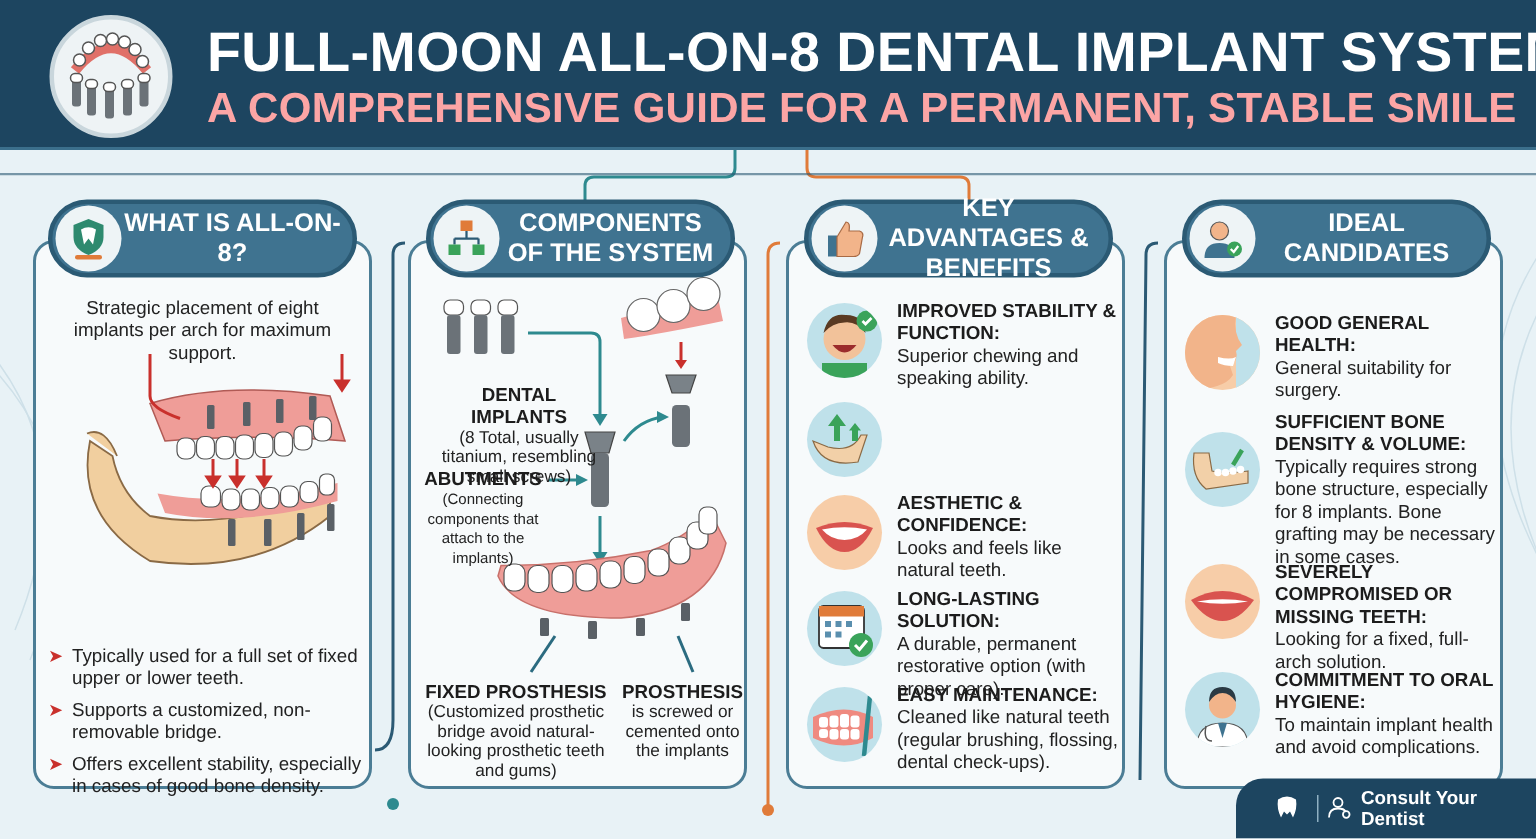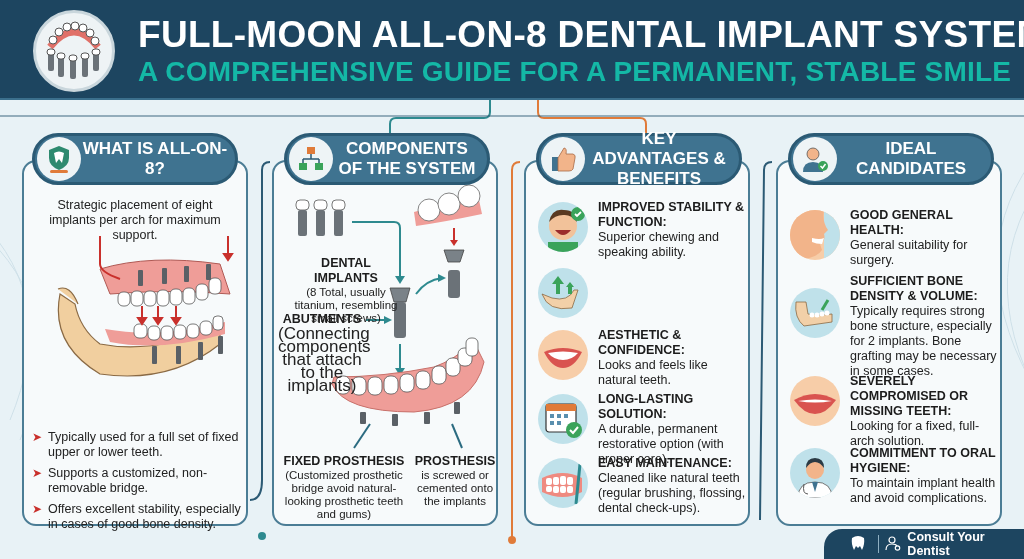--- a/index.html
+++ b/index.html
@@ -23,21 +23,21 @@
     position: absolute; left: 33px; top: 10px; width: 82px; height: 82px;
     border-radius: 50%; background: #eef3f5; border: 3px solid #c9d6dc;
   }
   .title-1 {
     position: absolute; left: 138px; top: 14px;
     font-size: 37px; font-weight: bold; color: #ffffff; letter-spacing: 0.3px;
     white-space: nowrap;
   }
   .title-2 {
     position: absolute; left: 138px; top: 56px;
-    font-size: 28px; font-weight: bold; color: #14b8a6; letter-spacing: 0.2px;
+    font-size: 28px; font-weight: bold; color: #fca5a5; letter-spacing: 0.2px;
     white-space: nowrap;
   }
   
   .panel {
     position: absolute; top: 160px; width: 226px; height: 366px;
     background: #f7fafb; border: 2px solid #4b7d95; border-radius: 14px;
     z-index: 2;
   }
   .pill {
     position: absolute; top: 133px; height: 52px; width: 206px;
@@ -74,21 +74,21 @@
   #p4 { left: 776px; }
   .item {
     position: absolute; left: 12px; width: 210px; display: flex;
   }
   .item .avatar {
     width: 50px; height: 50px; flex: 0 0 50px; border-radius: 50%;
     margin-right: 10px; margin-top: 2px; overflow: hidden;
   }
   .item .txt { flex: 1; }
   .footer-bar {
-    position: absolute; right: 0; bottom: 0; width: 200px; height: 30px;
+    position: absolute; right: 0; bottom: 0; width: 200px; height: 40px;
     background: #1d4560; border-top-left-radius: 18px; z-index: 3;
     display: flex; align-items: center; color: #fff; font-weight: bold; font-size: 12.5px;
   }
   .footer-bar .tooth { width: 30px; text-align: center; margin-left: 20px; }
   .footer-bar .sep { width: 1px; height: 18px; background: #8fb0c2; margin: 0 6px; }
 </style>
 </head>
 <body>
 
 <svg class="bg-lines" width="1024" height="559" viewBox="0 0 1024 559">
@@ -294,21 +294,21 @@
     </g>
     <line x1="80" y1="286" x2="96" y2="262" stroke="#2b6b80" stroke-width="2"></line>
     <line x1="188" y1="286" x2="178" y2="262" stroke="#2b6b80" stroke-width="2"></line>
   </svg>
   <div class="lbl center" style="left:6px; top:94px; width:108px;margin-left:12px;">
     <div class="bold-label">DENTAL IMPLANTS</div>
     <div class="body-text" style="font-size:11.5px; line-height:13px;">(8 Total, usually titanium, resembling small screws)</div>
   </div>
   <div class="lbl center" style="left:4px; top:150px; width:88px;">
     <div class="bold-label">ABUTMENTS</div>
-    <div class="body-text" style="font-size:17px; line-height:13px;">(Connecting components that attach to the implants)</div>
+    <div class="body-text" style="font-size:10px; line-height:13px;">(Connecting components that attach to the implants)</div>
   </div>
   <div class="lbl center" style="left:4px; top:292px; width:132px;">
     <div class="bold-label">FIXED PROSTHESIS</div>
     <div class="body-text" style="font-size:11.5px; line-height:13px;">(Customized prosthetic bridge avoid natural-looking prosthetic teeth and gums)</div>
   </div>
   <div class="lbl center" style="left:140px; top:292px; width:82px;">
     <div class="bold-label">PROSTHESIS</div>
     <div class="body-text" style="font-size:11.5px; line-height:13px;">is screwed or cemented onto the implants</div>
   </div>
 </div>
@@ -440,21 +440,21 @@
             <circle cx="22" cy="27" r="2.5"></circle>
             <circle cx="27" cy="27" r="2.5"></circle>
             <circle cx="32" cy="26" r="2.5"></circle>
             <circle cx="37" cy="25" r="2.5"></circle>
           </g>
         <line x1="38" y1="12" x2="32" y2="22" stroke="#3aa35a" stroke-width="3"></line>
       </svg>
     </div>
     <div class="txt">
       <div class="bold-label">SUFFICIENT BONE DENSITY &amp; VOLUME:</div>
-      <div class="body-text">Typically requires strong bone structure, especially for 2 implants. Bone grafting may be necessary in some cases.</div>
+      <div class="body-text">Typically requires strong bone structure, especially for 8 implants. Bone grafting may be necessary in some cases.</div>
     </div>
   </div>
   <div class="item" style="top:212px;">
     <div class="avatar" style="background:#f7cda8;">
       <svg width="50" height="50" viewBox="0 0 50 50">
         <path d="M4 24 Q25 12 46 24 Q36 38 25 38 Q14 38 4 24 Z" fill="#d9534f"></path>
         <path d="M8 25 Q25 22 42 25 Q25 28 8 25 Z" fill="#fff"></path>
       </svg>
     </div>
     <div class="txt">

